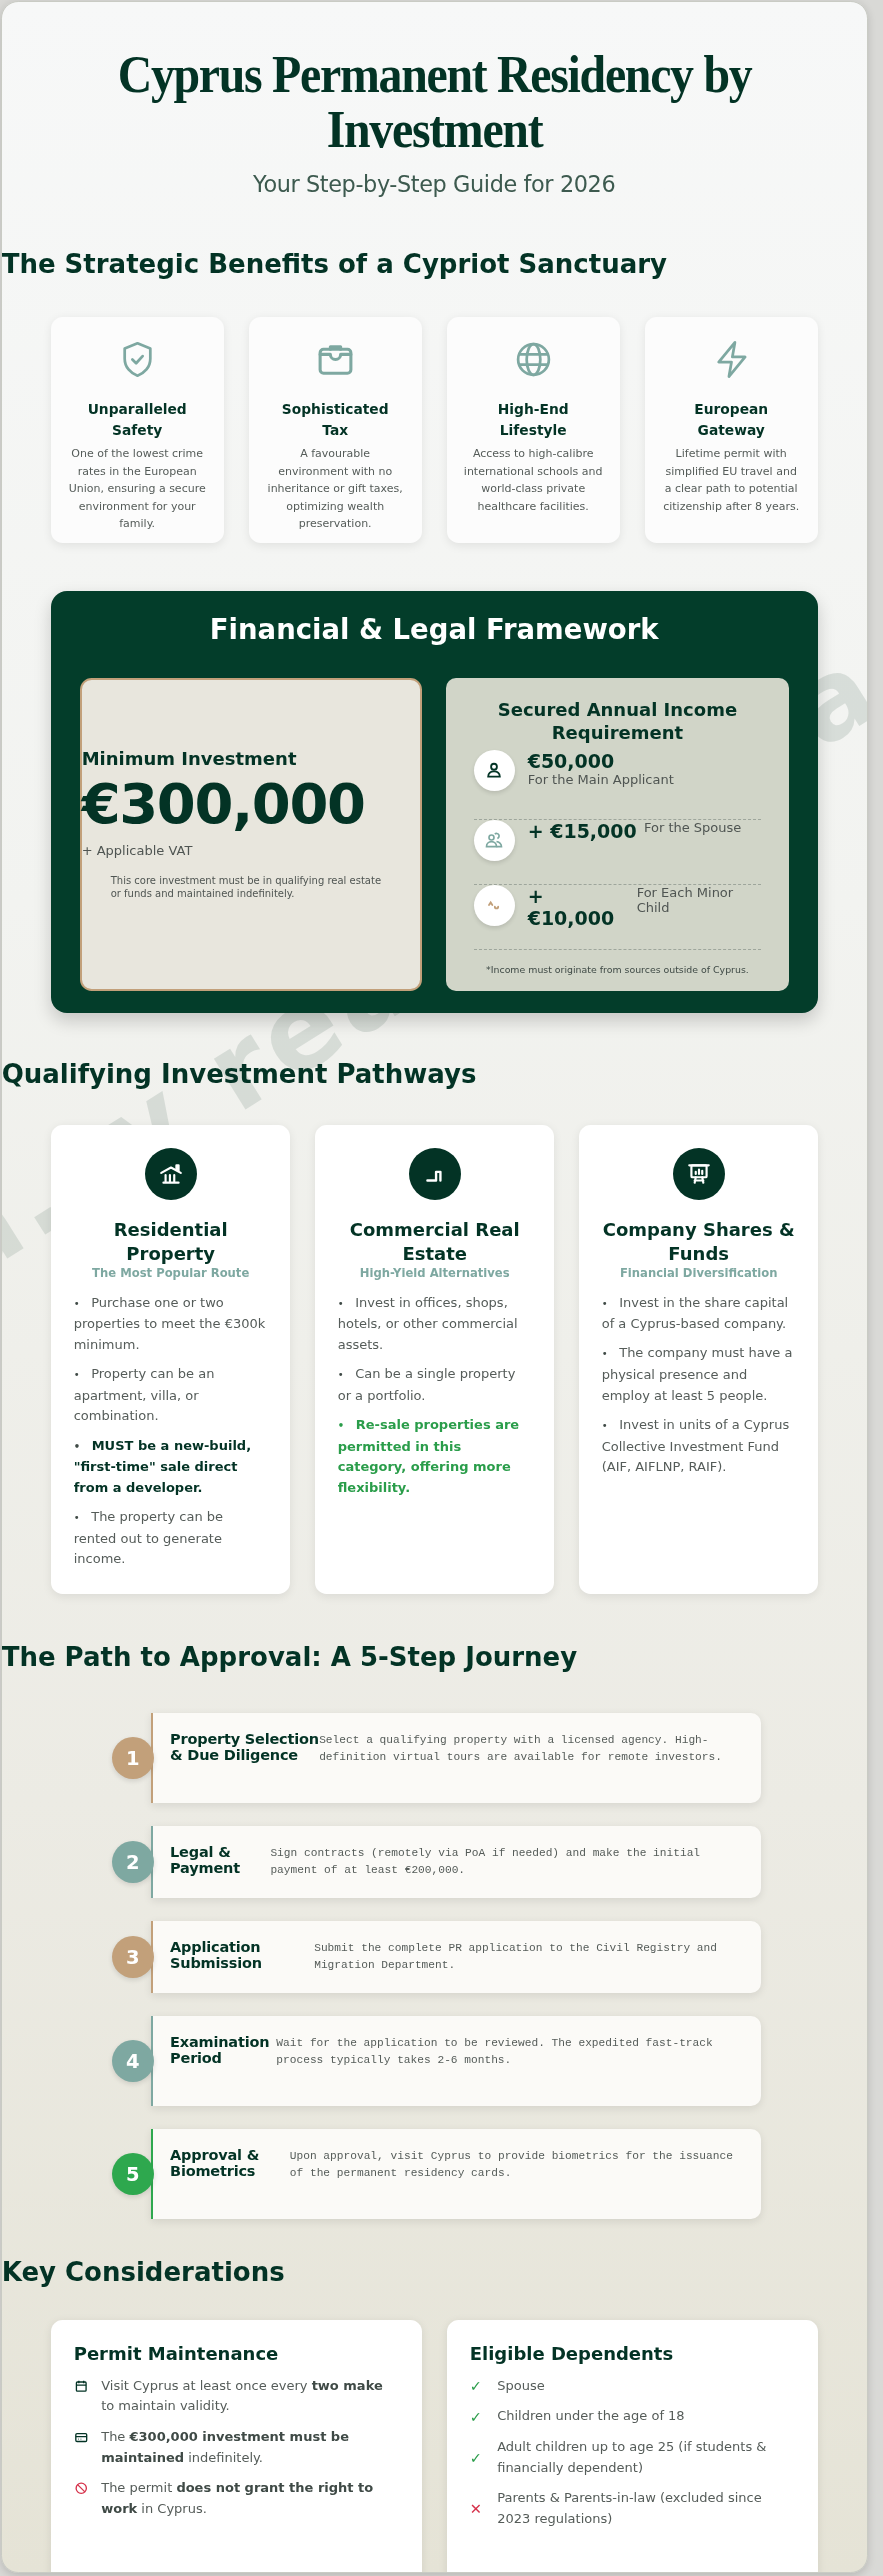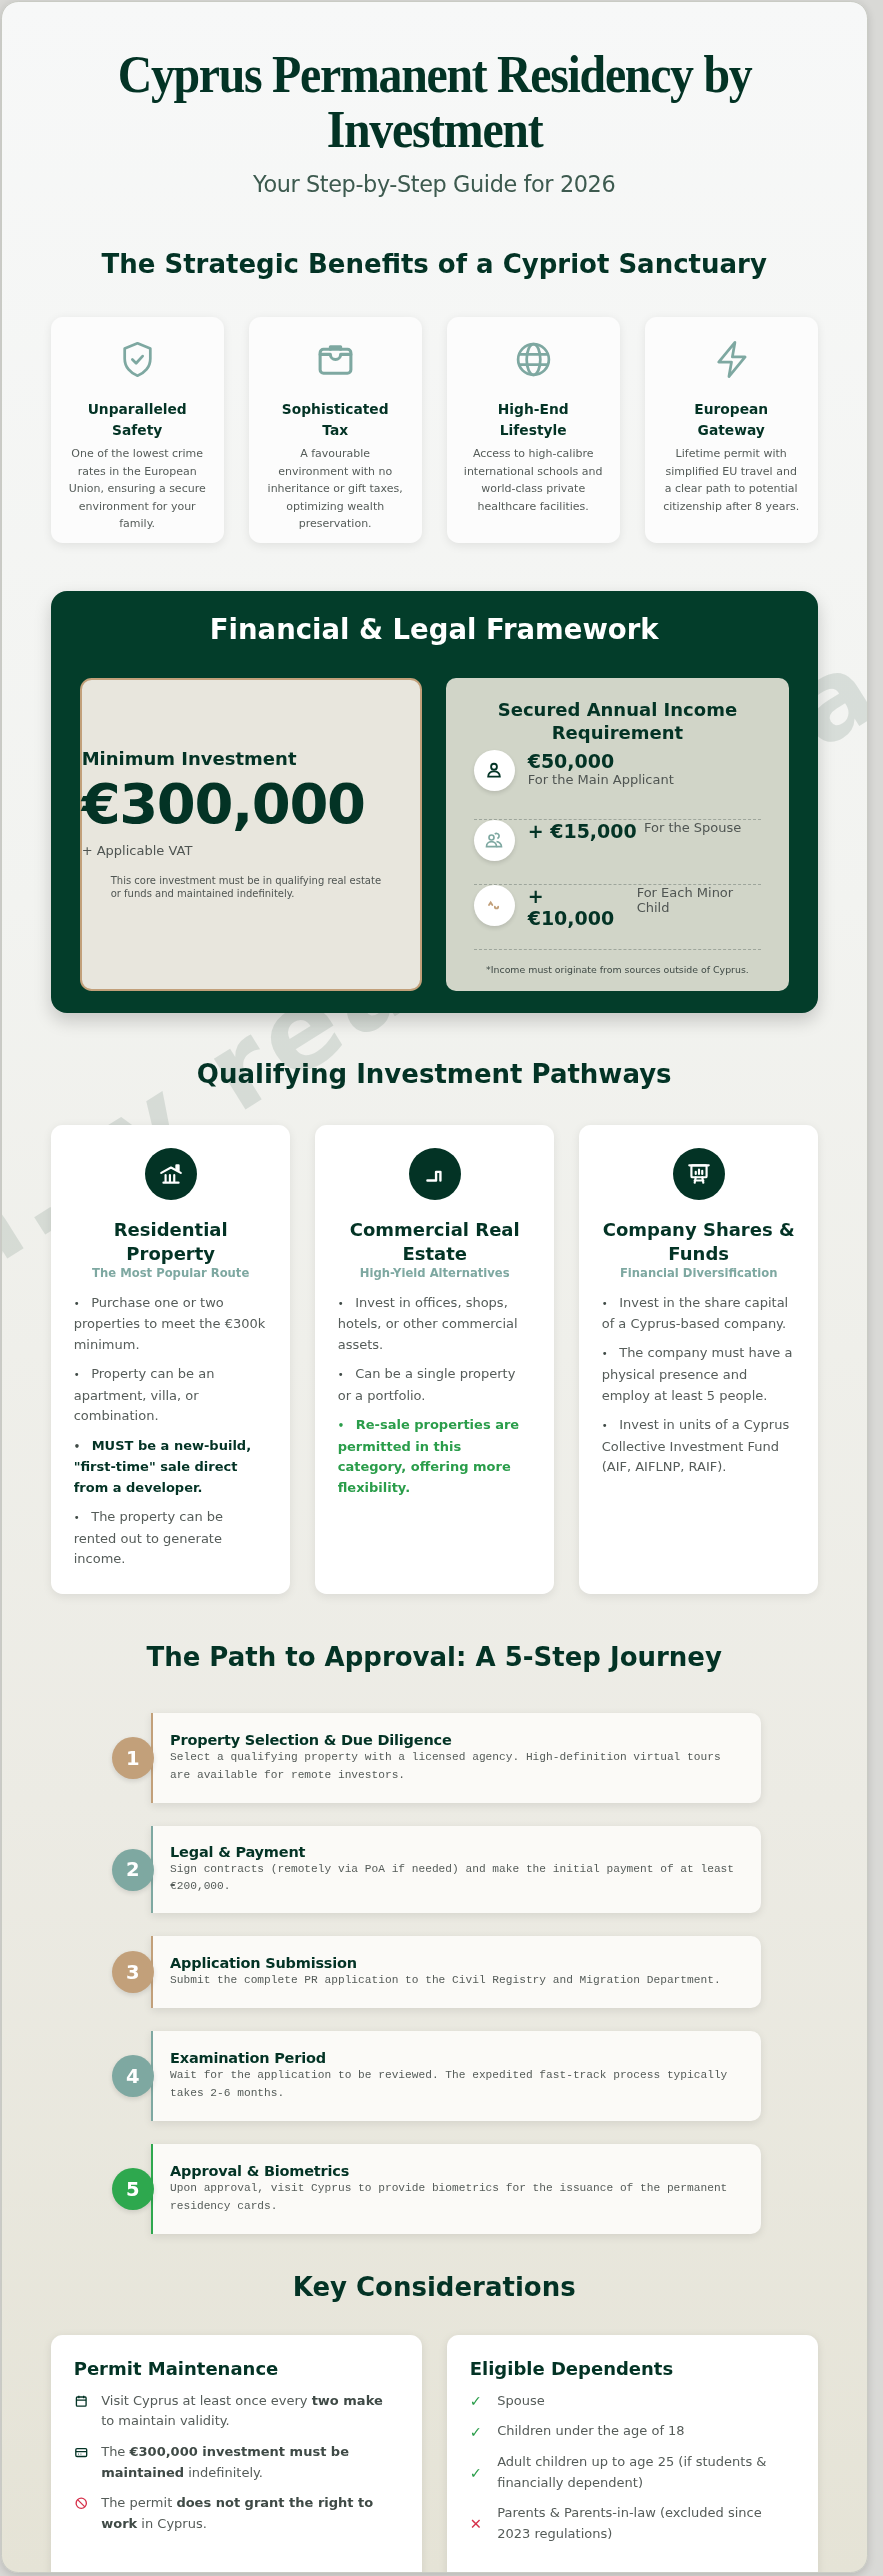--- a/index.html
+++ b/index.html
@@ -20,21 +20,21 @@
   }
   .content { position: relative; z-index: 1; }
   .hero { text-align: center; padding-top: 45px; }
   .hero h1 {
     font-family: "Liberation Serif", serif; font-weight: bold; font-size: 52px;
     line-height: 55px; color: #033325; letter-spacing: -1.4px;
     transform: scaleX(0.92); width: 695px; margin: 0 auto;
   }
   .hero .sub { font-size: 22.4px; color: #3d5a4f; margin-top: 14.5px; letter-spacing: -0.4px; }
   .section-title {
-    text-align: center; font-weight: bold; font-size: 26px; color: #033325;
+    text-align: left; font-weight: bold; font-size: 26px; color: #033325;
   }
   .benefits-title { margin-top: 52px; }
   .benefits { display: flex; gap: 25px; margin: 38px 49px 0 49px; }
   .benefit {
     flex: 1; height: 226px; background: #fcfcfc; border-radius: 11.6px;
     box-shadow: 0 2.9px 10px rgba(0,0,0,0.08); text-align: center; padding: 22px 16px 0 16px;
   }
   .benefit svg { width: 41px; height: 41px; }
   .benefit h3 { font-size: 13.8px; line-height: 21px; color: #033325; margin-top: 16px; padding: 0 14.5px; text-align: center; }
   .benefit p { font-size: 11px; line-height: 17.4px; color: #555c59; margin-top: 4.3px; }
@@ -88,21 +88,21 @@
   .pathway li::before { content: "•"; font-size: 10px; margin-right: 11.6px; color: #3f4a46; }
   .pathway li.strong { font-weight: bold; color: #033325; }
   .pathway li.green { font-weight: bold; color: #2a9d4a; }
   .pathway li.green::before { color: #2a9d4a; }
   .steps-title { margin-top: 48px; }
   .steps { margin: 41px 0 0 110px; width: 649px; }
   .step { position: relative; margin-bottom: 23px; }
   .step .card {
     margin-left: 39px; background: #fbfaf7; border-radius: 0 10px 10px 0; border-left: 2.9px solid #c2a07a;
     box-shadow: 0 2.9px 8.7px rgba(0,0,0,0.09); padding: 17.4px 22px 17.4px 17.4px; min-height: 72px;
-    display: flex; flex-direction: column; justify-content: center;
+    display: flex; flex-direction: row; justify-content: center;
   }
   .step .num {
     position: absolute; left: 0; top: 50%; margin-top: -21px; width: 42px; height: 42px; border-radius: 50%;
     color: #fff; font-weight: bold; font-size: 19.5px; display: flex; align-items: center; justify-content: center;
     box-shadow: 0 2.2px 5.8px rgba(0,0,0,0.12);
   }
   .step h4 { font-size: 14.5px; color: #033325; letter-spacing: -0.2px; }
   .step p { font-size: 11.2px; color: #555c59; line-height: 17.4px; margin-top: 1.4px; font-family: Liberation Mono, monospace; }
   .considerations-title { margin-top: 38px; }
   .considerations { display: flex; gap: 25px; margin: 33px 49px 0 49px; }

